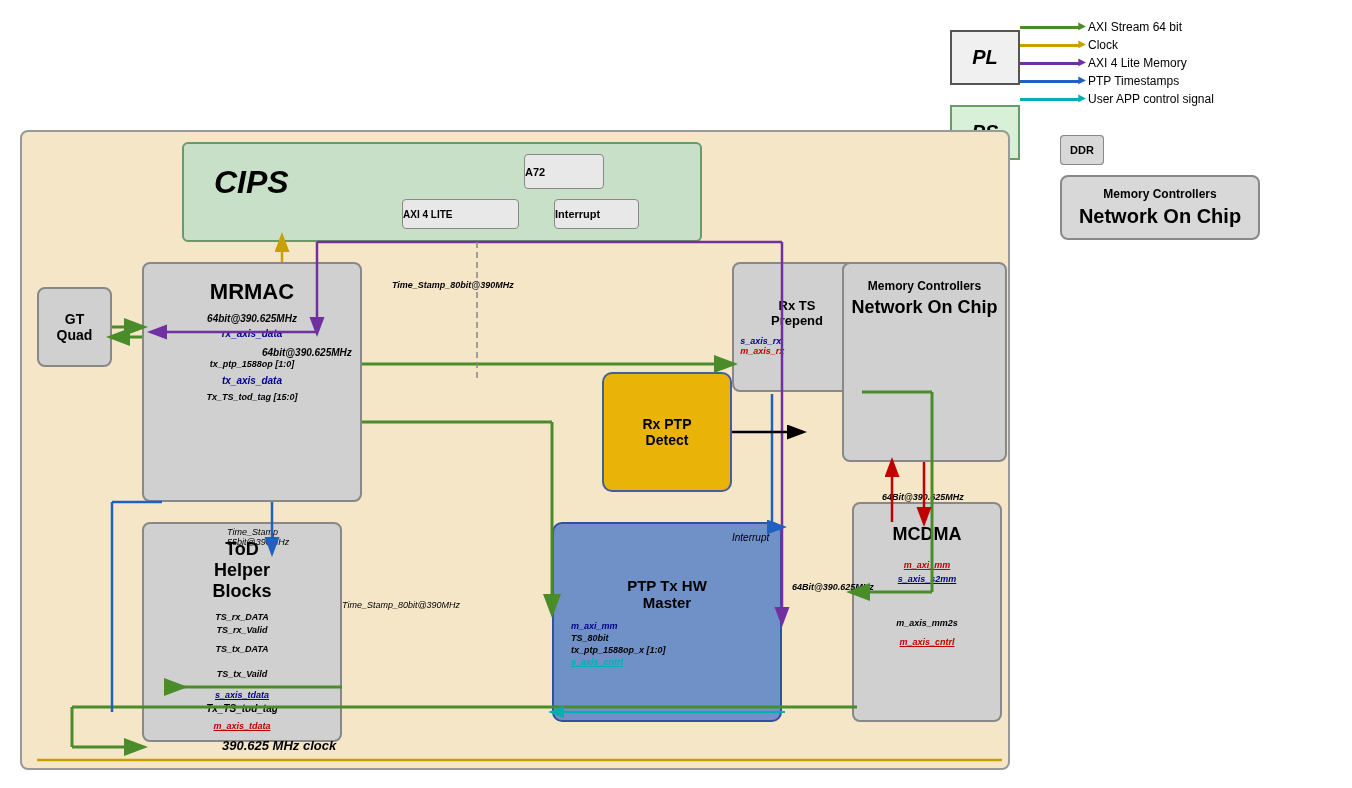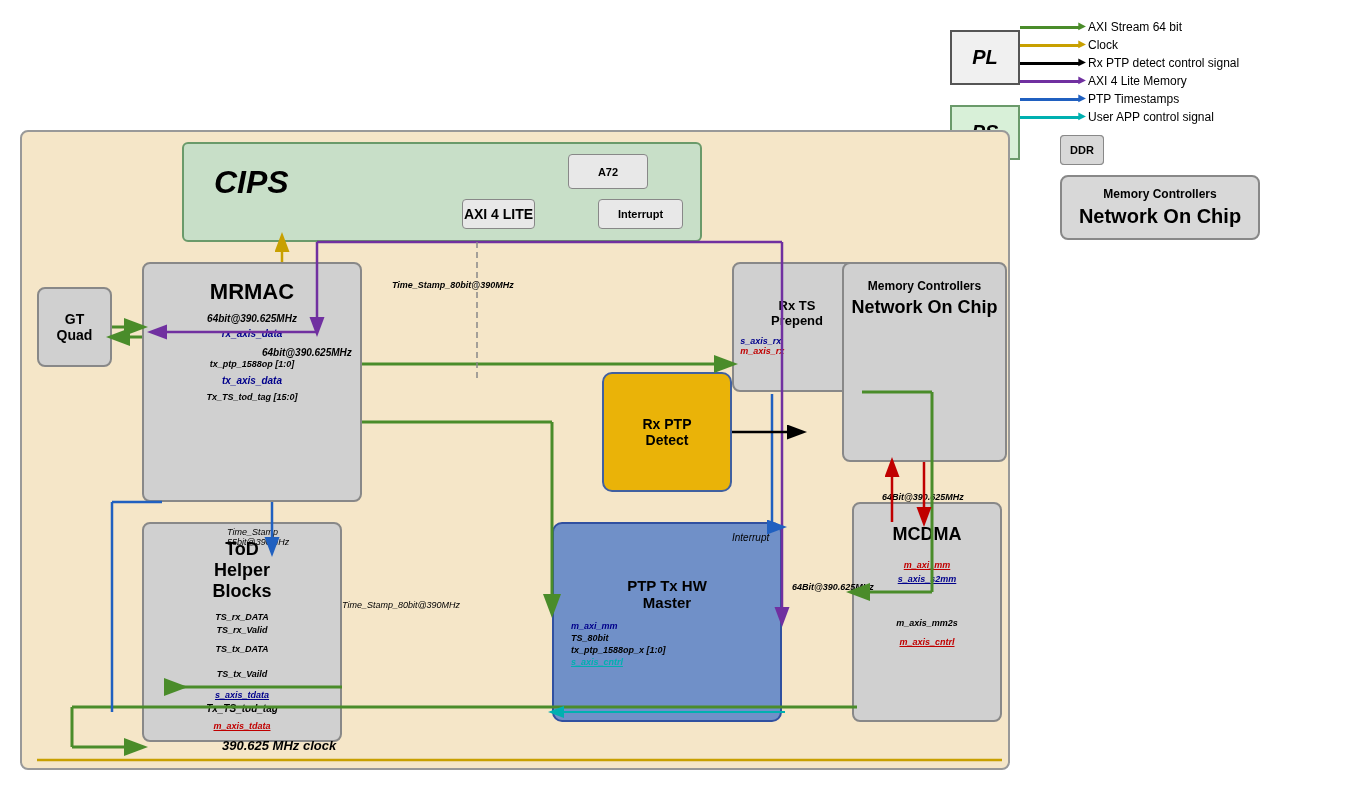--- a/index.html
+++ b/index.html
@@ -101,25 +101,24 @@
       font-style: italic;
     }
 
     .sub-box {
       position: absolute;
       background: #e8e8e8;
       border: 1.5px solid #888;
       border-radius: 4px;
       display: flex;
       align-items: center;
-      justify-content: center;
+      justify-content: flex-start;
       font-size: 11px;
       font-weight: bold;
       text-align: center;
-      margin-left: 44px;
     }
 
     
     .comp-box {
       position: absolute;
       background: #b8c8e8;
       border: 2px solid #5070a8;
       border-radius: 10px;
       display: flex;
       flex-direction: column;
@@ -172,24 +171,20 @@
   <div id="legend">
     <div class="legend-item">
       <div class="legend-line green"></div>
       <span>AXI Stream 64 bit</span>
     </div>
     <div class="legend-item">
       <div class="legend-line yellow"></div>
       <span>Clock</span>
     </div>
     <div class="legend-item">
-      <div class="legend-line black"></div>
-      <span>Rx PTP detect control signal</span>
-    </div>
-    <div class="legend-item">
       <div class="legend-line purple"></div>
       <span>AXI 4 Lite Memory</span>
     </div>
     <div class="legend-item">
       <div class="legend-line blue"></div>
       <span>PTP Timestamps</span>
     </div>
     <div class="legend-item">
       <div class="legend-line cyan"></div>
       <span>User APP control signal</span>
@@ -221,21 +216,21 @@
 
   <div id="diagram">
 
     <div id="cips-box">
       <span id="cips-label">CIPS</span>
 
       <div class="sub-box" style="top:10px; left:340px; width:80px; height:35px;">
         <span>A72</span>
       </div>
 
-      <div class="sub-box" style="top:55px; left:234px; width:73px; height:30px; font-size:14px;">
+      <div class="sub-box" style="top:55px; left:218px; width:117px; height:30px; font-size:10px;">
         <span>AXI 4 LITE</span>
       </div>
 
       <div class="sub-box" style="top:55px; left:370px; width:85px; height:30px;">
         <span>Interrupt</span>
       </div>
     </div>
 
     <div class="comp-box-gray" style="top:155px; left:15px; width:75px; height:80px; font-size:14px;">
       <span>GT<br>Quad</span>

